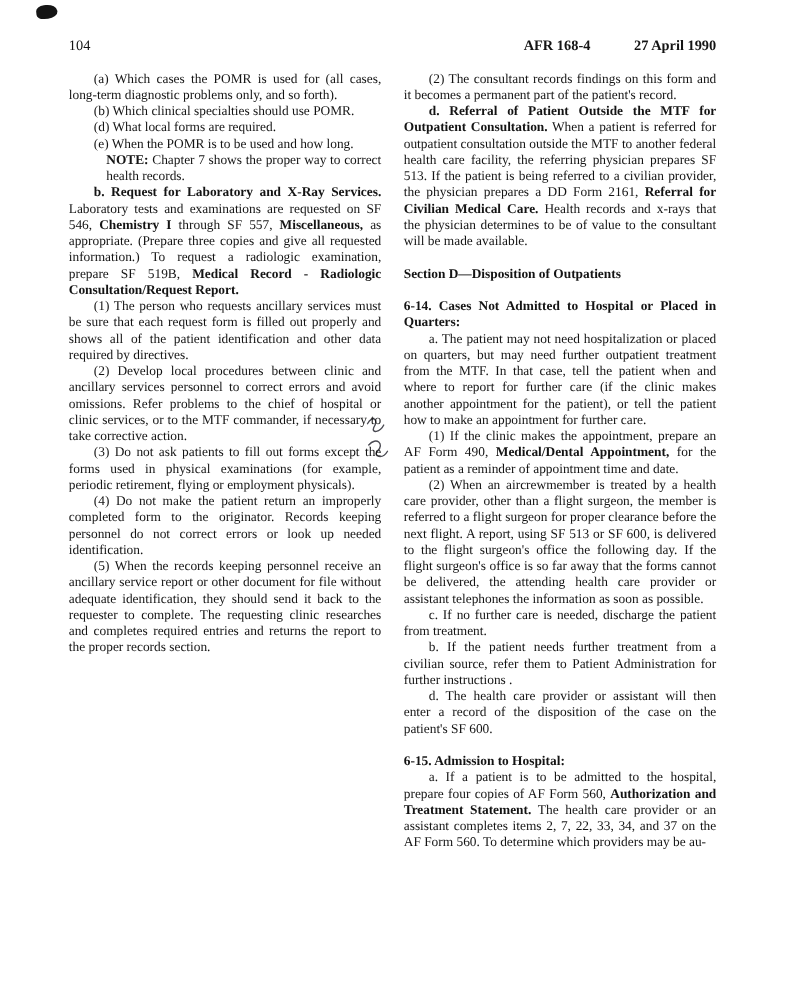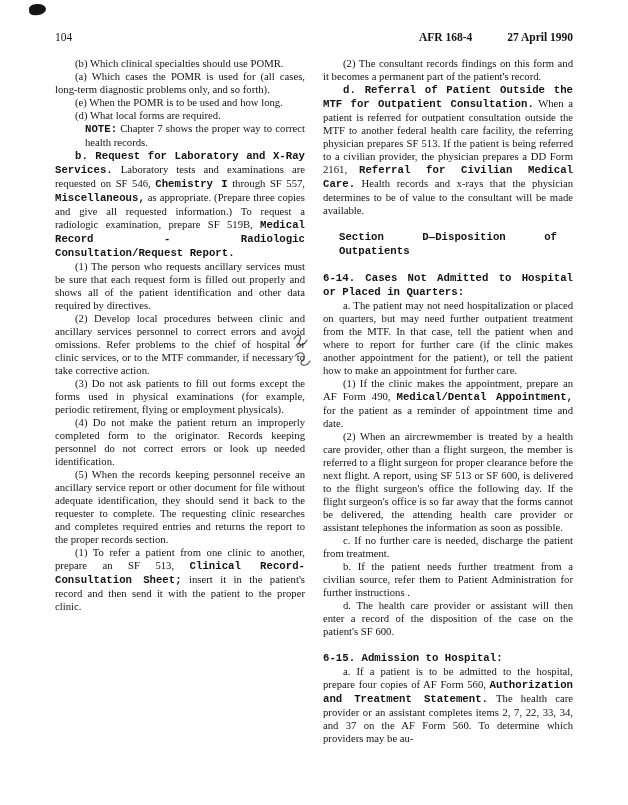--- a/index.html
+++ b/index.html
@@ -37,23 +37,23 @@
     gap: 18px;
   }
   .col {
     width: 250px;
     font-size: 10.7px;
     line-height: 13px;
     text-align: justify;
   }
   .para { margin: 0; text-indent: 20px; }
   .para.note { text-indent: 0; margin-left: 30px; }
-  .para.section { text-indent: 0; font-weight: bold; margin: 13px 16px; }
+  .para.section { text-indent: 0; font-weight: bold; margin: 13px 0; }
   .para.heading { text-indent: 0; font-weight: bold; margin: 13px 0 0 0; }
-  .bold { font-weight: bold; font-family: Liberation Mono, monospace; }
+  .bold { font-weight: bold; }
   .blob {
     position: absolute;
     left: 29px;
     top: 4px;
     width: 17px;
     height: 11px;
     background: #151515;
     border-radius: 45% 60% 55% 40%;
     transform: rotate(-6deg);
   }
@@ -78,32 +78,31 @@
   <div class="header">
     <span>104</span>
     <span class="hdr-right">
       <span class="pub">AFR 168-4</span>
       <span>27 April 1990</span>
     </span>
   </div>
 
   <div class="columns">
     <div class="col">
+        <p class="para body"><span>(a) Which cases the POMR is used for (all cases, long-term diagnostic problems only, and so forth).</span></p>
         <p class="para body"><span>(b) Which clinical specialties should use POMR.</span></p>
-        <p class="para body"><span>(a) Which cases the POMR is used for (all cases, long-term diagnostic problems only, and so forth).</span></p>
+        <p class="para body"><span>(d) What local forms are required.</span></p>
         <p class="para body"><span>(e) When the POMR is to be used and how long.</span></p>
-        <p class="para body"><span>(d) What local forms are required.</span></p>
         <p class="para note"><span class="bold">NOTE:</span><span> Chapter 7 shows the proper way to correct health records.</span></p>
         <p class="para body"><span class="bold">b. Request for Laboratory and X-Ray Services.</span><span> Laboratory tests and examinations are requested on SF 546, </span><span class="bold">Chemistry I</span><span> through SF 557, </span><span class="bold">Miscellaneous,</span><span> as appropriate. (Prepare three copies and give all requested information.) To request a radiologic examination, prepare SF 519B, </span><span class="bold">Medical Record - Radiologic Consultation/Request Report.</span></p>
         <p class="para body"><span>(1) The person who requests ancillary services must be sure that each request form is filled out properly and shows all of the patient identification and other data required by directives.</span></p>
         <p class="para body"><span>(2) Develop local procedures between clinic and ancillary services personnel to correct errors and avoid omissions. Refer problems to the chief of hospital or clinic services, or to the MTF commander, if necessary to take corrective action.</span></p>
         <p class="para body"><span>(3) Do not ask patients to fill out forms except the forms used in physical examinations (for example, periodic retirement, flying or employment physicals).</span></p>
         <p class="para body"><span>(4) Do not make the patient return an improperly completed form to the originator. Records keeping personnel do not correct errors or look up needed identification.</span></p>
         <p class="para body"><span>(5) When the records keeping personnel receive an ancillary service report or other document for file without adequate identification, they should send it back to the requester to complete. The requesting clinic researches and completes required entries and returns the report to the proper records section.</span></p>
-        <p class="para body"><span>(1) To refer a patient from one clinic to another, prepare an SF 513, </span><span class="bold">Clinical Record-Consultation Sheet;</span><span> insert it in the patient's record and then send it with the patient to the proper clinic.</span></p>
       </div>
     <div class="col">
         <p class="para body"><span>(2) The consultant records findings on this form and it becomes a permanent part of the patient's record.</span></p>
         <p class="para body"><span class="bold">d. Referral of Patient Outside the MTF for Outpatient Consultation.</span><span> When a patient is referred for outpatient consultation outside the MTF to another federal health care facility, the referring physician prepares SF 513. If the patient is being referred to a civilian provider, the physician prepares a DD Form 2161, </span><span class="bold">Referral for Civilian Medical Care.</span><span> Health records and x-rays that the physician determines to be of value to the consultant will be made available.</span></p>
         <p class="para section"><span class="bold">Section D—Disposition of Outpatients</span></p>
         <p class="para heading"><span class="bold">6-14. Cases Not Admitted to Hospital or Placed in Quarters:</span></p>
         <p class="para body"><span>a. The patient may not need hospitalization or placed on quarters, but may need further outpatient treatment from the MTF. In that case, tell the patient when and where to report for further care (if the clinic makes another appointment for the patient), or tell the patient how to make an appointment for further care.</span></p>
         <p class="para body"><span>(1) If the clinic makes the appointment, prepare an AF Form 490, </span><span class="bold">Medical/Dental Appointment,</span><span> for the patient as a reminder of appointment time and date.</span></p>
         <p class="para body"><span>(2) When an aircrewmember is treated by a health care provider, other than a flight surgeon, the member is referred to a flight surgeon for proper clearance before the next flight. A report, using SF 513 or SF 600, is delivered to the flight surgeon's office the following day. If the flight surgeon's office is so far away that the forms cannot be delivered, the attending health care provider or assistant telephones the information as soon as possible.</span></p>
         <p class="para body"><span>c. If no further care is needed, discharge the patient from treatment.</span></p>

